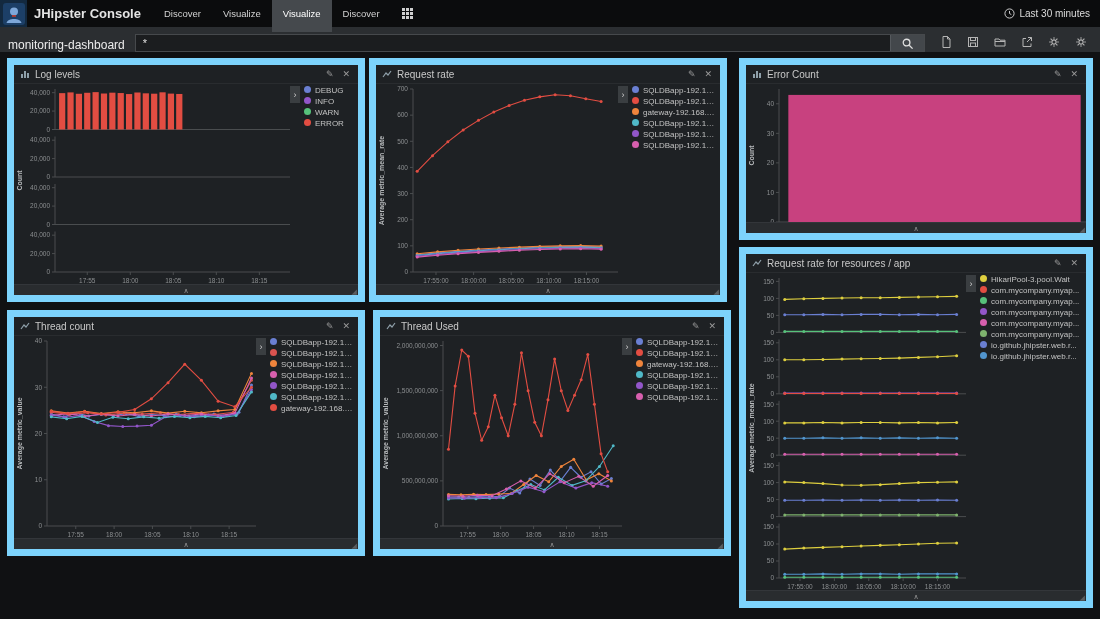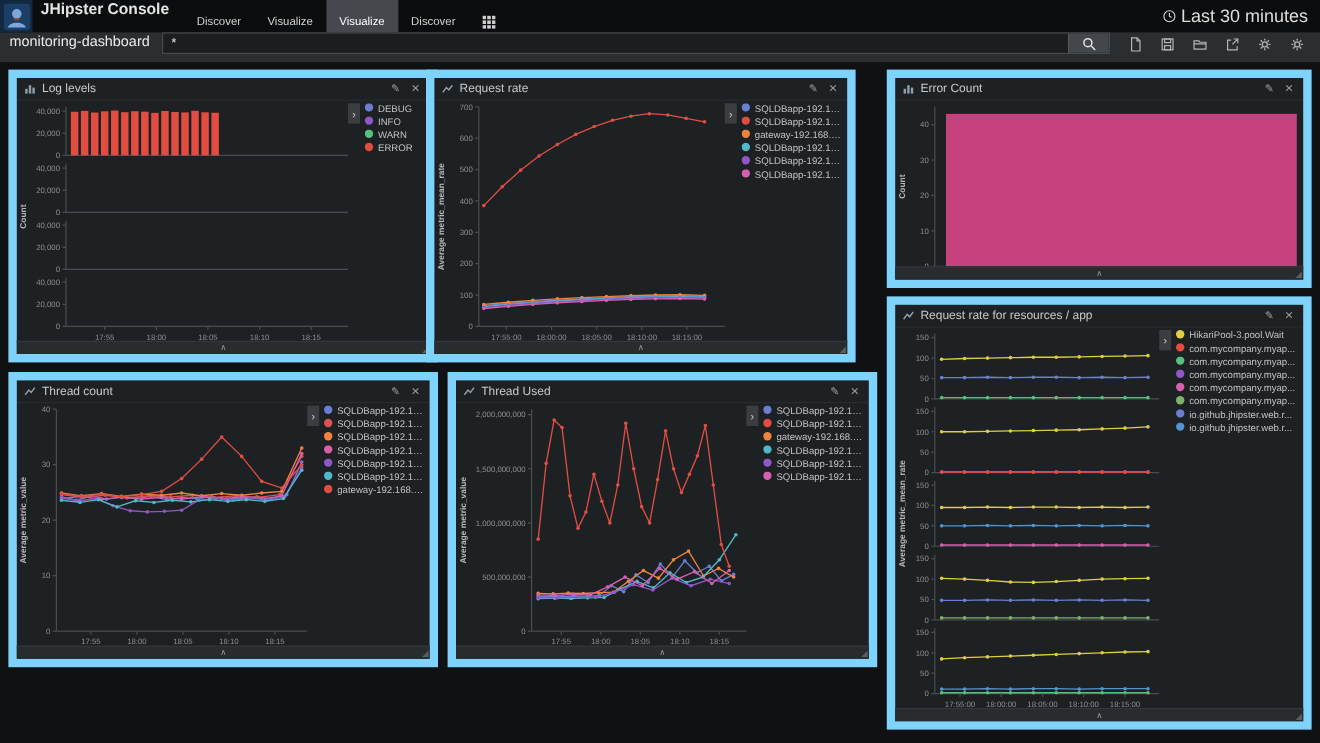--- a/index.html
+++ b/index.html
@@ -1,26 +1,26 @@
 <!DOCTYPE html>
 <html><head>
 <meta charset="utf-8">
 <style>
   *{box-sizing:border-box;margin:0;padding:0}
   html,body{width:1100px;height:619px;overflow:hidden;background:#101113;font-family:"Liberation Sans",sans-serif}
   
-  .navbar{height:27px;background:#0b0c0d;display:flex;color:#e4e4e4}
+  .navbar{height:27px;background:#0b0c0d;display:flex;align-items:center;color:#e4e4e4}
   .logo-wrap{width:27px;height:27px;display:flex;align-items:center;justify-content:center;background:#13293f;flex:none}
   .brand-title{font-size:13px;font-weight:bold;padding:0 12px 0 7px;white-space:nowrap;cursor:pointer}
   .nav-item{font-size:9.5px;color:#d2d2d2;padding:0 11px;height:36px;display:flex;align-items:center;cursor:pointer}
   .nav-item.active{background:#45494d;color:#fff}
   .nav-spacer{flex:1}
-  .time-filter{display:flex;align-items:center;gap:4px;font-size:15px;color:#dcdcdc;padding:0 10px;cursor:pointer}
+  .time-filter{display:flex;align-items:center;gap:4px;font-size:10px;color:#dcdcdc;padding:0 10px;cursor:pointer}
   
-  .toolbar{height:25px;background:#2b2e31;display:flex;align-items:flex-start;padding:0 8px;gap:10px}
+  .toolbar{height:25px;background:#2b2e31;display:flex;align-items:flex-end;padding:0 8px;gap:10px}
   .dash-title{font-size:12px;color:#ececec;white-space:nowrap}
   .query-wrap{flex:1;display:flex;height:18px;border:1px solid #46494c;background:#1b1d1f}
   .query-input{flex:1;background:transparent;border:none;outline:none;color:#e0e0e0;font-size:11px;padding:0 7px;font-family:"Liberation Sans",sans-serif}
   .search-btn{width:34px;background:#43474b;border:none;border-left:1px solid #55595d;display:flex;align-items:center;justify-content:center;cursor:pointer}
   .tool-icons{display:flex;gap:5px;align-items:center}
   .tool-btn{width:22px;height:20px;background:transparent;border:none;display:flex;align-items:center;justify-content:center;cursor:pointer}
   
   .dashboard{position:relative;height:567px;background:#101113}
   .panel{position:absolute;background:#1e2124;border:7px solid #7dd3fc;display:flex;flex-direction:column}
   .panel-header{height:19px;display:flex;align-items:center;gap:5px;padding:0 6px;font-size:10px;color:#c9c9c9;border-bottom:1px solid rgba(255,255,255,0.05);flex:none;cursor:move}
@@ -230,21 +230,21 @@
             </div>
           </div>
       </div>
     </div>
     <div class="panel-footer">
       <span class="chevron">∧</span>
       <span class="resize-handle">◢</span>
     </div>
   </div>
 
-  <div class="panel" style="left:355px;top:6px;width:358px;height:244px">
+  <div class="panel" style="left:369px;top:6px;width:358px;height:244px">
     <div class="panel-header">
       <svg width="10" height="10">
           <polyline points="1,8 4,4 6,6 9,2" stroke="#8fa0aa" stroke-width="1.2" fill="none"></polyline>
         </svg>
       <span class="panel-title">Request rate</span>
       <span class="header-spacer"></span>
       <span class="hicon">✎</span>
       <span class="hicon">✕</span>
     </div>
     <div class="panel-body">

